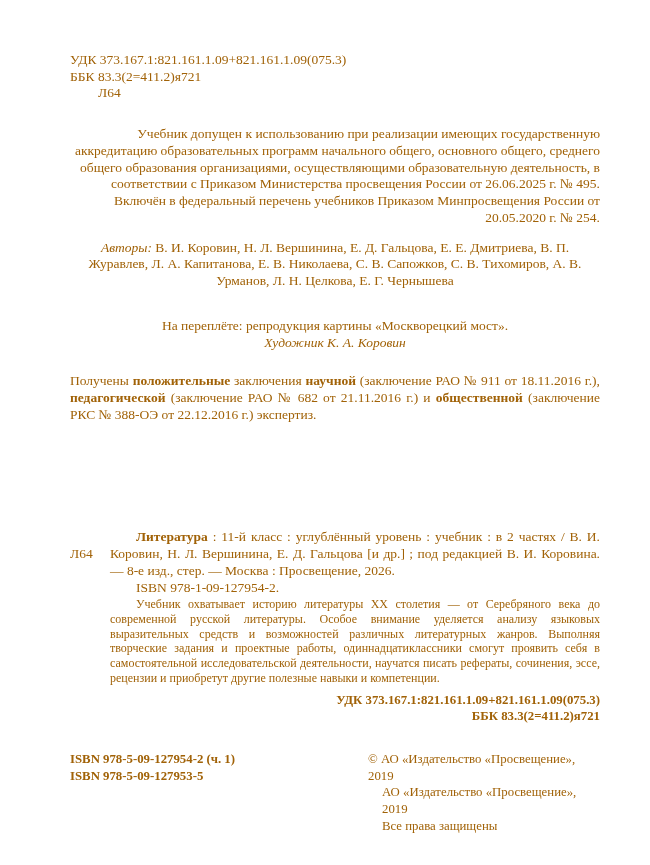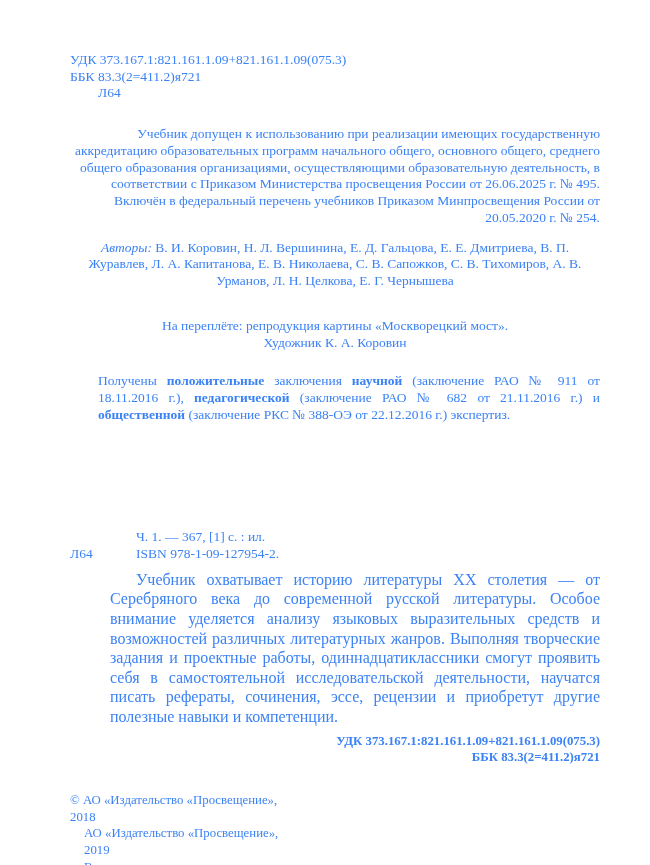--- a/index.html
+++ b/index.html
@@ -11,48 +11,48 @@
   }
   .page {
     box-sizing: border-box;
     width: 650px;
     height: 865px;
     background: #ffffff;
     padding: 52px 50px 0 70px;
     font-family: "Liberation Serif", "DejaVu Serif", serif;
     font-size: 13.5px;
     line-height: 1.24;
-    color: #3b82f6;
+    color: #a16207;
   }
   p, div { margin: 0; }
   .code-indent { padding-left: 28px; }
   .approval { text-align: right; margin-top: 24px; }
   .authors { text-align: center; margin-top: 13px; }
   .center { text-align: center; }
   .cover-note { margin-top: 28px; }
-  .italic { }
-  .expertise { text-align: justify; margin-top: 22px; margin-left: 28px; }
+  .italic { font-style: italic; }
+  .expertise { text-align: justify; margin-top: 22px; }
   .bib-block { position: relative; margin-top: 106px; }
   .bib-code {
     position: absolute;
     left: 0;
     top: 17px;
   }
   .bib-main {
     margin-left: 40px;
     text-indent: 26px;
     text-align: justify;
   }
   .bib-line { margin-left: 40px; padding-left: 26px; }
   .annotation {
     margin-left: 40px;
-    margin-top: 7px;
+    margin-top: 1px;
     text-indent: 26px;
     text-align: justify;
-    font-size: 16px;
+    font-size: 12px;
     line-height: 1.22;
   }
   .udk-right {
     text-align: right;
     font-weight: bold;
     font-size: 12.8px;
     line-height: 1.25;
   }
   .udk-right-first { margin-top: 8px; }
   .footer {
@@ -84,28 +84,32 @@
 
   <p class="authors"><i>Авторы:</i><span> В. И. Коровин, Н. Л. Вершинина, Е. Д. Гальцова, Е. Е. Дмитриева, В. П. Журавлев, Л. А. Капитанова, Е. В. Николаева, С. В. Сапожков, С. В. Тихомиров, А. В. Урманов, Л. Н. Целкова, Е. Г. Чернышева</span></p>
 
   <p class="center cover-note">На переплёте: репродукция картины «Москворецкий мост».</p>
   <p class="center italic">Художник К. А. Коровин</p>
 
   <p class="expertise"><span>Получены </span><b>положительные</b><span> заключения </span><b>научной</b><span> (заключение РАО № 911 от 18.11.2016 г.), </span><b>педагогической</b><span> (заключение РАО № 682 от 21.11.2016 г.) и </span><b>общественной</b><span> (заключение РКС № 388-ОЭ от 22.12.2016 г.) экспертиз.</span></p>
 
   <div class="bib-block">
     <span class="bib-code">Л64</span>
-    <p class="bib-line">Ч. 1. — 367, [1] с. : ил.</p>
+    <p class="bib-main"><b>Литература</b><span> : 11-й класс : углублённый уровень : учебник : в 2 частях / В. И. Коровин, Н. Л. Вершинина, Е. Д. Гальцова [и др.] ; под редакцией В. И. Коровина. — 8-е изд., стер. — Москва : Просвещение, 2026.</span></p>
     <p class="bib-line">ISBN 978-1-09-127954-2.</p>
     <p class="annotation">Учебник охватывает историю литературы XX столетия — от Серебряного века до современной русской литературы. Особое внимание уделяется анализу языковых выразительных средств и возможностей различных литературных жанров. Выполняя творческие задания и проектные работы, одиннадцатиклассники смогут проявить себя в самостоятельной исследовательской деятельности, научатся писать рефераты, сочинения, эссе, рецензии и приобретут другие полезные навыки и компетенции.</p>
     <div class="udk-right udk-right-first">УДК 373.167.1:821.161.1.09+821.161.1.09(075.3)</div>
     <div class="udk-right">ББК 83.3(2=411.2)я721</div>
   </div>
 
   <div class="footer">
+    <div class="footer-isbn">
+      <div>ISBN 978-5-09-127954-2 (ч. 1)</div>
+      <div>ISBN 978-5-09-127953-5</div>
+    </div>
     <div class="copyright-block">
-      <div>© АО «Издательство «Просвещение», 2018</div>
+      <div>© АО «Издательство «Просвещение», 2019</div>
       <div class="indent">АО «Издательство «Просвещение», 2019</div>
       <div class="indent">Все права защищены</div>
     </div>
   </div>
 
 </div>
 
 </body></html>

